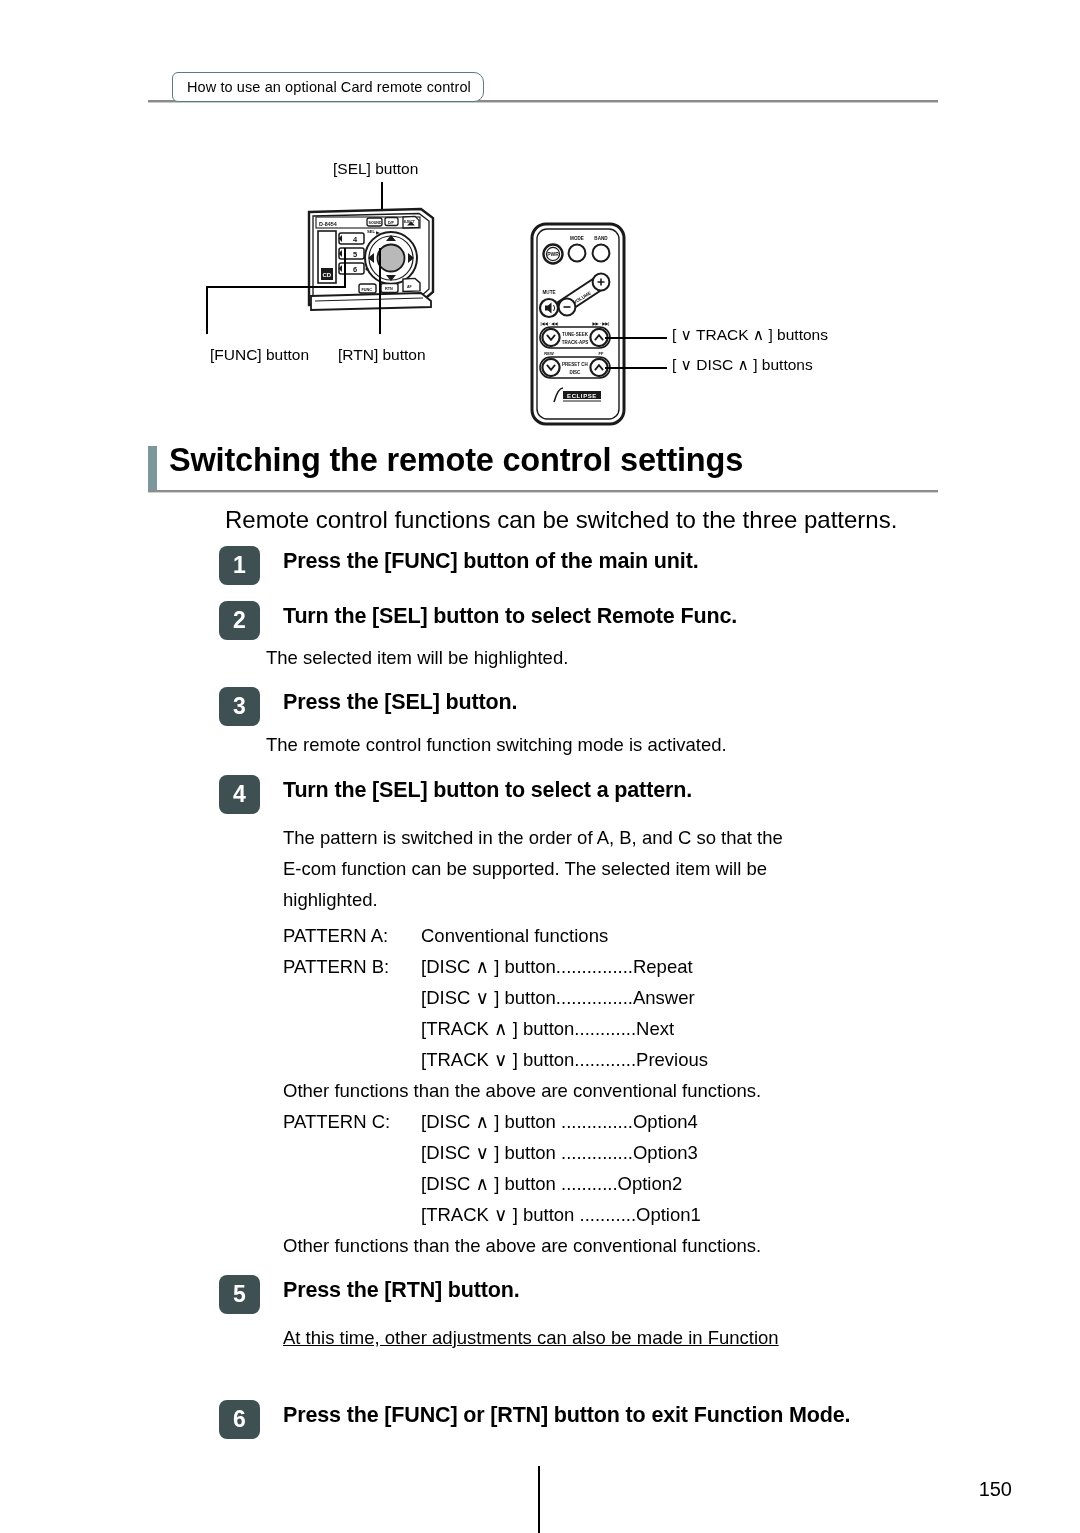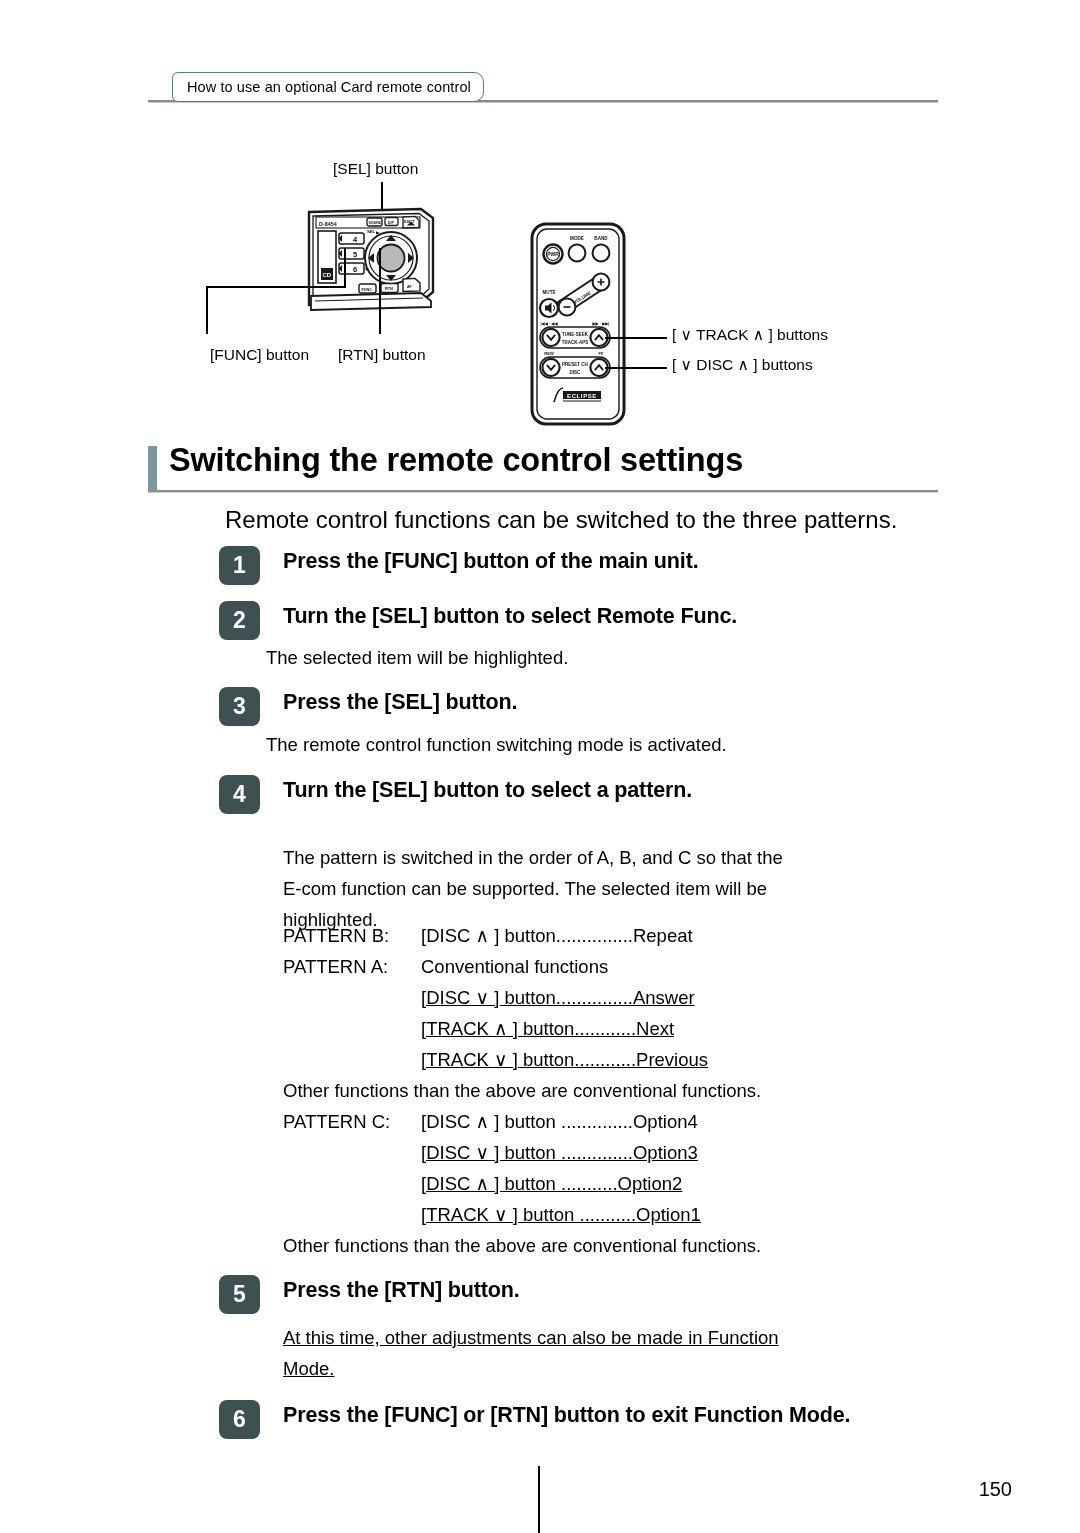--- a/index.html
+++ b/index.html
@@ -188,21 +188,21 @@
   
   .plist {
     position: absolute;
     left: 283px;
     font-size: 18.5px;
     line-height: 31px;
   }
   .prow { display: flex; white-space: nowrap; }
   .pname { width: 138px; flex: none; }
   .pfull { white-space: nowrap; }
-  .indent { padding-left: 138px; text-decoration: underline; }
+  .indent { padding-left: 138px; }
 
   .page-num {
     position: absolute;
     left: 0;
     top: 1478px;
     width: 1012px;
     text-align: right;
     font-size: 20px;
   }
   .page-rule {
@@ -390,34 +390,34 @@
     <div class="step-badge">3</div>
     <div class="step-title">Press the [SEL] button.</div>
   </div>
   <div class="note" style="top:234px;">The remote control function switching mode is activated.</div>
 
   <div class="step" style="top:275px;">
     <div class="step-badge">4</div>
     <div class="step-title">Turn the [SEL] button to select a pattern.</div>
   </div>
 
-  <div class="para" style="top:322px;margin-top:20px;">
+  <div class="para" style="top:322px;">
     <div>The pattern is switched in the order of A, B, and C so that the</div>
     <div>E-com function can be supported. The selected item will be</div>
     <div>highlighted.</div>
   </div>
 
   <div class="plist" style="top:420px;">
     <div class="prow">
+      <span class="pname">PATTERN A:</span>
+      <span>Conventional functions</span>
+    </div>
+    <div class="prow">
       <span class="pname">PATTERN B:</span>
       <span>[DISC ∧ ] button...............Repeat</span>
-    </div>
-    <div class="prow">
-      <span class="pname">PATTERN A:</span>
-      <span>Conventional functions</span>
     </div>
     <div class="prow indent">
       <span>[DISC ∨ ] button...............Answer</span>
     </div>
     <div class="prow indent">
       <span>[TRACK ∧ ] button............Next</span>
     </div>
     <div class="prow indent">
       <span>[TRACK ∨ ] button............Previous</span>
     </div>
@@ -439,21 +439,20 @@
     <div class="pfull">Other functions than the above are conventional functions.</div>
   </div>
 
   <div class="step" style="top:775px;">
     <div class="step-badge">5</div>
     <div class="step-title">Press the [RTN] button.</div>
   </div>
 
   <div class="para" style="top:822px;text-decoration:underline;">
     <div>At this time, other adjustments can also be made in Function</div>
-    <div>Mode.</div>
   </div>
 
   <div class="step" style="top:900px;">
     <div class="step-badge">6</div>
     <div class="step-title">Press the [FUNC] or [RTN] button to exit Function Mode.</div>
   </div>
 </div>
 
 <div class="page-rule"></div>
 <div class="page-num">150</div>

